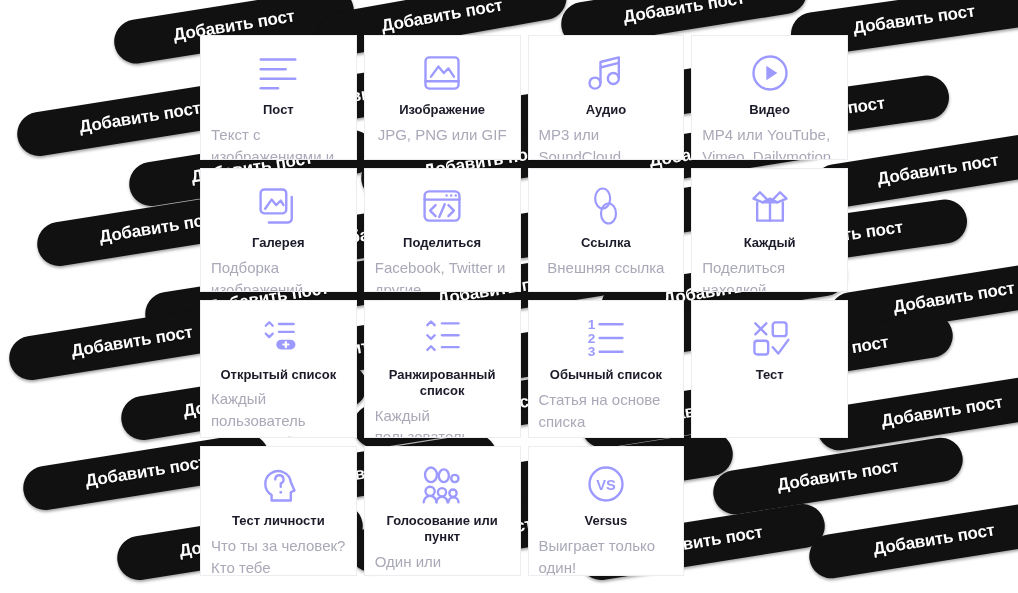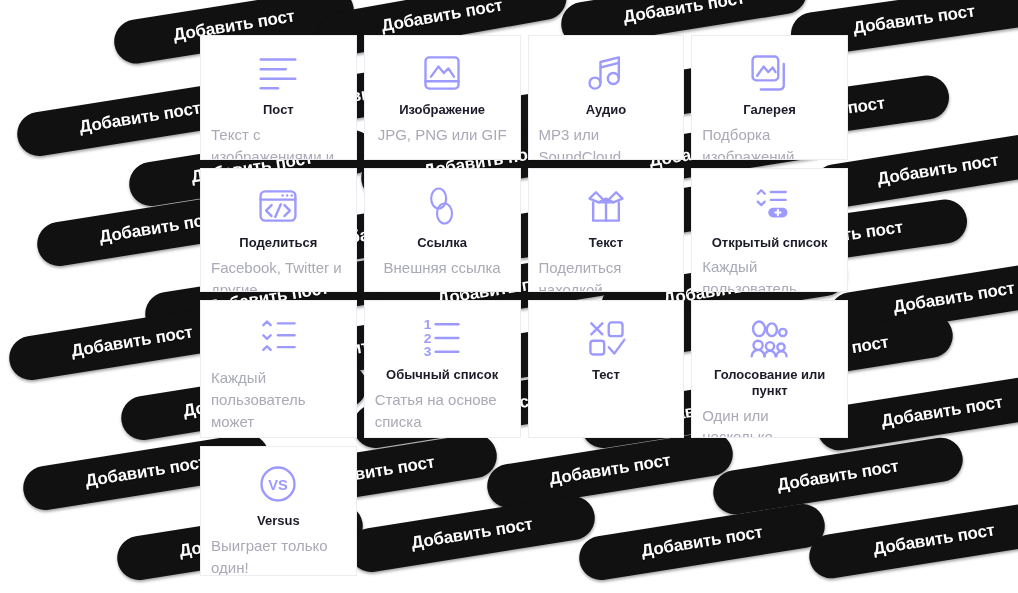--- a/index.html
+++ b/index.html
@@ -166,20 +166,30 @@
           <circle cx="32" cy="30" r="6"></circle>
           <line x1="18" y1="18" x2="38" y2="13"></line>
         </svg>
       </div>
       <div class="card-title">Аудио</div>
       <div class="card-desc">MP3 или SoundCloud, MixCloud и другие</div>
     </div>
     <div class="card">
       <div class="card-icon">
         <svg width="44" height="44" viewBox="0 0 48 48" fill="none" stroke="#9d9aff" stroke-width="2.6" stroke-linecap="round" stroke-linejoin="round">
+          <circle cx="24" cy="24" r="18"></circle>
+          <path d="M20 16l12 8-12 8z" fill="#9d9aff" stroke="none"></path>
+        </svg>
+      </div>
+      <div class="card-title">Видео</div>
+      <div class="card-desc">MP4 или YouTube, Vimeo, Dailymotion и другие</div>
+    </div>
+    <div class="card">
+      <div class="card-icon">
+        <svg width="44" height="44" viewBox="0 0 48 48" fill="none" stroke="#9d9aff" stroke-width="2.6" stroke-linecap="round" stroke-linejoin="round">
           <rect x="5" y="6" width="28" height="26" rx="4"></rect>
           <polyline points="10,27 17,17 22,23 27,18 30,23"></polyline>
           <path d="M39 14v24a4 4 0 0 1-4 4H14"></path>
         </svg>
       </div>
       <div class="card-title">Галерея</div>
       <div class="card-desc">Подборка изображений</div>
     </div>
     <div class="card">
       <div class="card-icon">
@@ -210,21 +220,21 @@
     <div class="card">
       <div class="card-icon">
         <svg width="46" height="44" viewBox="0 0 48 48" fill="none" stroke="#9d9aff" stroke-width="2.6" stroke-linecap="round" stroke-linejoin="round">
           <polyline points="10,20 10,40 38,40 38,20"></polyline>
           <path d="M24 20v20"></path>
           <path d="M24 20 13 9 6 16l10 4z"></path>
           <path d="M24 20l11-11 7 7-10 4z"></path>
           <path d="M16 20l8-4 8 4"></path>
         </svg>
       </div>
-      <div class="card-title">Текст</div>
+      <div class="card-title">Каждый</div>
       <div class="card-desc">Поделиться находкой</div>
     </div>
     <div class="card tall-title">
       <div class="card-icon">
         <svg width="46" height="42" viewBox="0 0 48 48" fill="none" stroke="#9d9aff" stroke-width="2.6" stroke-linecap="round" stroke-linejoin="round">
           <polyline points="10,10 14,6 18,10"></polyline>
           <polyline points="10,19 14,23 18,19"></polyline>
           <line x1="25" y1="8" x2="42" y2="8"></line>
           <line x1="25" y1="17" x2="42" y2="17"></line>
           <rect x="22" y="26" width="22" height="11" rx="5.5" fill="#9d9aff" stroke="none"></rect>
@@ -239,20 +249,21 @@
       <div class="card-icon">
         <svg width="44" height="44" viewBox="0 0 48 48" fill="none" stroke="#9d9aff" stroke-width="2.6" stroke-linecap="round" stroke-linejoin="round">
           <polyline points="8,10 12,6 16,10"></polyline>
           <polyline points="8,21 12,25 16,21"></polyline>
           <polyline points="8,37 12,33 16,37"></polyline>
           <line x1="24" y1="8" x2="42" y2="8"></line>
           <line x1="24" y1="21" x2="42" y2="21"></line>
           <line x1="24" y1="34" x2="42" y2="34"></line>
         </svg>
       </div>
+      <div class="card-title">Ранжированный список</div>
       <div class="card-desc">Каждый пользователь может проголосовать за лучший пункт списка</div>
     </div>
     <div class="card">
       <div class="card-icon">
         <svg width="44" height="42" viewBox="0 0 48 46" fill="none" stroke="#9d9aff" stroke-width="2.6" stroke-linecap="round" stroke-linejoin="round">
           <text x="4" y="13" font-family="Liberation Sans, sans-serif" font-size="15" font-weight="bold" fill="#9d9aff" stroke="none">1</text>
           <text x="4" y="28" font-family="Liberation Sans, sans-serif" font-size="15" font-weight="bold" fill="#9d9aff" stroke="none">2</text>
           <text x="4" y="43" font-family="Liberation Sans, sans-serif" font-size="15" font-weight="bold" fill="#9d9aff" stroke="none">3</text>
           <line x1="17" y1="8" x2="42" y2="8"></line>
           <line x1="17" y1="23" x2="42" y2="23"></line>
@@ -266,20 +277,31 @@
       <div class="card-icon">
         <svg width="46" height="44" viewBox="0 0 48 48" fill="none" stroke="#9d9aff" stroke-width="2.6" stroke-linecap="round" stroke-linejoin="round">
           <line x1="8" y1="8" x2="20" y2="20"></line>
           <line x1="20" y1="8" x2="8" y2="20"></line>
           <rect x="27" y="7" width="15" height="15" rx="3"></rect>
           <rect x="7" y="27" width="15" height="15" rx="3"></rect>
           <polyline points="27,34 33,41 44,26"></polyline>
         </svg>
       </div>
       <div class="card-title">Тест</div>
+    </div>
+    <div class="card">
+      <div class="card-icon">
+        <svg width="44" height="44" viewBox="0 0 48 48" fill="none" stroke="#9d9aff" stroke-width="2.6" stroke-linecap="round" stroke-linejoin="round">
+          <path d="M38 42v-9l4-2-4-9a14 14 0 1 0-21 14v6z"></path>
+          <path d="M21 19a4.5 4.5 0 1 1 6 4.2V27"></path>
+          <circle cx="27" cy="33" r="1.5" fill="#9d9aff" stroke="none"></circle>
+        </svg>
+      </div>
+      <div class="card-title">Тест личности</div>
+      <div class="card-desc">Что ты за человек? Кто тебе подойдет?</div>
     </div>
     <div class="card tall-title">
       <div class="card-icon">
         <svg width="46" height="44" viewBox="0 0 48 48" fill="none" stroke="#9d9aff" stroke-width="2.6" stroke-linecap="round" stroke-linejoin="round">
           <ellipse cx="12" cy="14" rx="6.5" ry="8"></ellipse>
           <ellipse cx="26" cy="15" rx="5.5" ry="7"></ellipse>
           <circle cx="38" cy="18" r="4"></circle>
           <circle cx="11" cy="32" r="5"></circle>
           <path d="M4 44a7 7 0 0 1 14 0"></path>
           <circle cx="24" cy="33" r="4.5"></circle>

